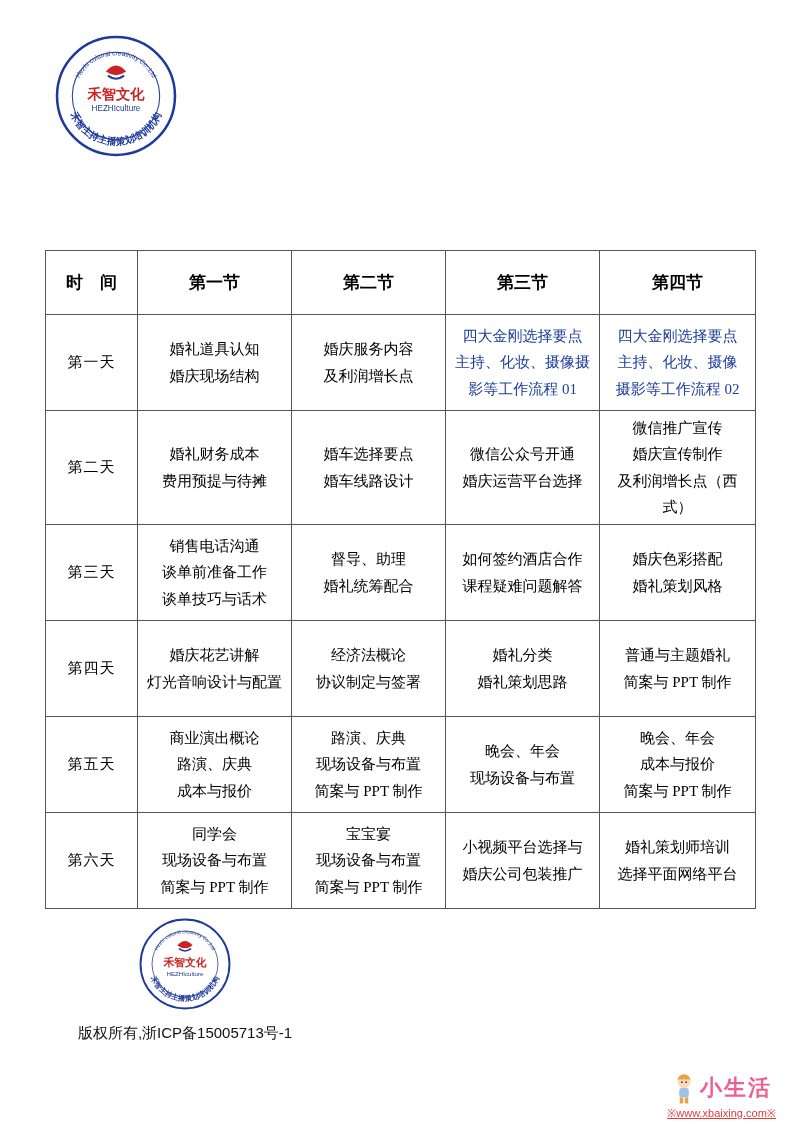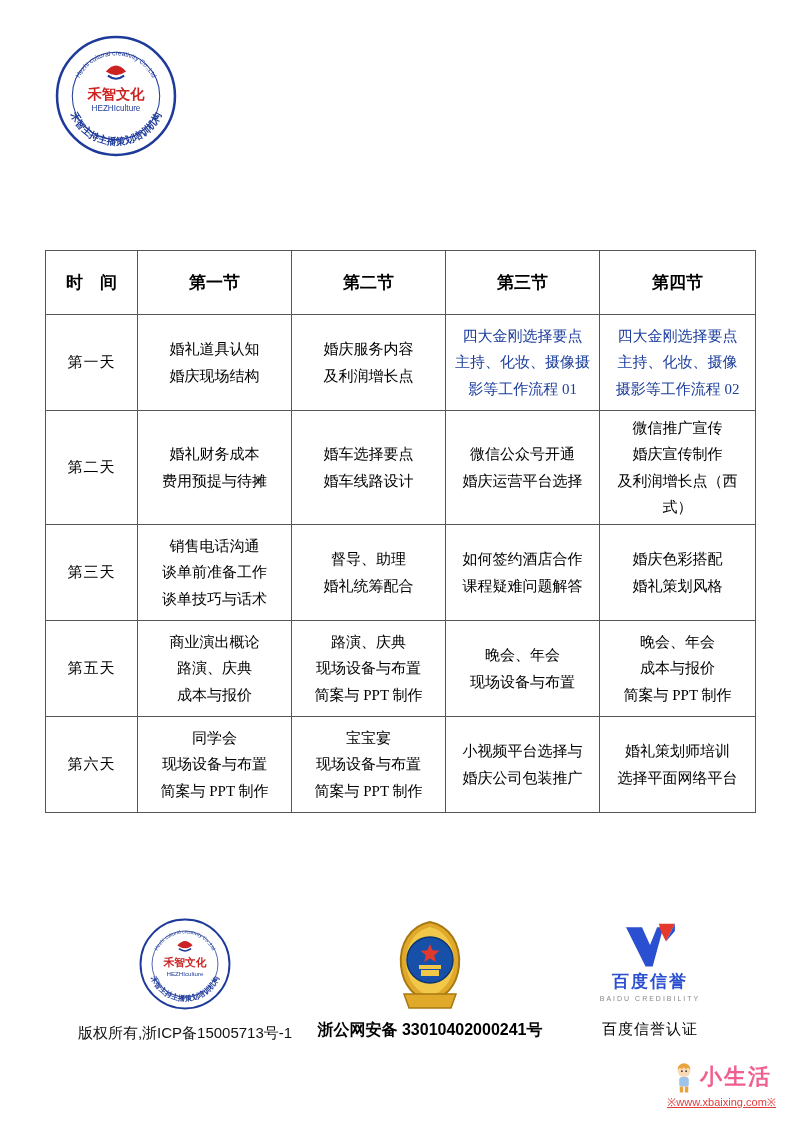--- a/index.html
+++ b/index.html
@@ -52,21 +52,21 @@
   .footer-logo svg { width:100%; height:100%; }
   .copyright-text { margin-top:14px; font-size:15px; color:#111; }
   .badge-wrap { width:80px; height:92px; }
   .police-text { margin-top:10px; font-size:16px; font-weight:bold; color:#000; }
   .baidu-logo { width:54px; height:48px; margin-top:4px; }
   .baidu-name { font-size:17px; font-weight:bold; letter-spacing:2px; }
   .baidu-en { font-size:7px; letter-spacing:2px; color:#888; margin-top:2px; }
   .baidu-cert { font-size:15px; color:#000; margin-top:18px; letter-spacing:1px; }
   
   .watermark {
-    position:absolute; right:24px; bottom:19px;
+    position:absolute; right:24px; bottom:8px;
     display:flex; flex-direction:column; align-items:center;
   }
   .wm-row { display:flex; align-items:center; gap:3px; }
   .wm-mascot { width:26px; height:32px; }
   .wm-name { font-size:22px; font-weight:bold; letter-spacing:2px; }
   .wm-url { font-size:11px; margin-top:1px;text-decoration:underline; }
   svg text { font-family:"Liberation Sans", sans-serif; }
 </style>
 </head>
 <body>
@@ -162,20 +162,39 @@
           <div>督导、助理</div>
           <div>婚礼统筹配合</div>
         </td>
         <td>
           <div>如何签约酒店合作</div>
           <div>课程疑难问题解答</div>
         </td>
         <td>
           <div>婚庆色彩搭配</div>
           <div>婚礼策划风格</div>
+        </td>
+      </tr>
+      <tr>
+        <td class="day-cell">第四天</td>
+        <td>
+          <div>婚庆花艺讲解</div>
+          <div>灯光音响设计与配置</div>
+        </td>
+        <td>
+          <div>经济法概论</div>
+          <div>协议制定与签署</div>
+        </td>
+        <td>
+          <div>婚礼分类</div>
+          <div>婚礼策划思路</div>
+        </td>
+        <td>
+          <div>普通与主题婚礼</div>
+          <div>简案与 PPT 制作</div>
         </td>
       </tr>
       <tr>
         <td class="day-cell">第五天</td>
         <td>
           <div>商业演出概论</div>
           <div>路演、庆典</div>
           <div>成本与报价</div>
         </td>
         <td>
@@ -234,47 +253,21 @@
         </text>
         <path d="M50,36 q10,-12 20,0 q-10,7 -20,0 Z" fill="#cc2222"></path>
         <path d="M52,40 q8,6 16,0" fill="none" stroke="#1e3a9a" stroke-width="2"></path>
         <text x="60" y="63" text-anchor="middle" font-size="14" font-weight="bold" fill="#cc2222">禾智文化</text>
         <text x="60" y="75" text-anchor="middle" font-size="8" fill="#1e3a9a">HEZHIculture</text>
       </svg>
     </div>
     <div class="copyright-text">版权所有,浙ICP备15005713号-1</div>
   </div>
 
-  <div class="footer-col center">
-    <div class="badge-wrap">
-      <svg viewBox="0 0 80 92" width="80" height="92">
-        <path d="M40,4 C20,8 9,26 11,48 C13,68 25,80 40,83 C55,80 67,68 69,48 C71,26 60,8 40,4 Z" fill="#e0a92a" stroke="#a87912" stroke-width="2"></path>
-        <path d="M40,9 C24,13 15,28 16,47 C18,64 28,75 40,78 C52,75 62,64 64,47 C65,28 56,13 40,9 Z" fill="#f2c84b"></path>
-        <circle cx="40" cy="42" r="23" fill="#1650a8" stroke="#0d3570" stroke-width="1.5"></circle>
-        <polygon points="40,26 42.6,32.2 49.5,32.8 44.3,37.3 45.8,44 40,40.4 34.2,44 35.7,37.3 30.5,32.8 37.4,32.2" fill="#e03a2e"></polygon>
-        <rect x="29" y="47" width="22" height="4" fill="#f2c84b"></rect>
-        <rect x="31" y="52" width="18" height="6" fill="#f2c84b"></rect>
-        <path d="M14,76 L66,76 L61,90 L19,90 Z" fill="#e0a92a" stroke="#a87912" stroke-width="1.5"></path>
-      </svg>
-    </div>
-    <div class="police-text">浙公网安备 33010402000241号</div>
-  </div>
-
-  <div class="footer-col right">
-    <div class="baidu-logo">
-      <svg viewBox="0 0 60 54" width="54" height="48">
-        <polygon points="3,6 21,6 30,26 38,6 45,6 33,50 25,50" fill="#2a4fd0"></polygon>
-        <polygon points="40,2 58,2 48,22 42,10" fill="#e6392e"></polygon>
-        <polygon points="48,22 58,2 58,10" fill="#2a4fd0"></polygon>
-      </svg>
-    </div>
-    <div class="baidu-name" style="color: rgb(42, 79, 208);">百度信誉</div>
-    <div class="baidu-en">BAIDU CREDIBILITY</div>
-    <div class="baidu-cert">百度信誉认证</div>
-  </div>
+
 
 </div>
 
 <div class="watermark">
   <div class="wm-row">
     <div class="wm-mascot">
       <svg viewBox="0 0 24 30" width="26" height="32">
         <circle cx="12" cy="9" r="6" fill="#fcd9b6"></circle>
         <path d="M6,8 a6,6 0 0 1 12,0 l-2.4,-1.6 -2.2,1.4 -1.4,-2.2 -1.8,2 -2,-1 z" fill="#e8a33d"></path>
         <circle cx="10" cy="9.5" r="0.8" fill="#333"></circle>

